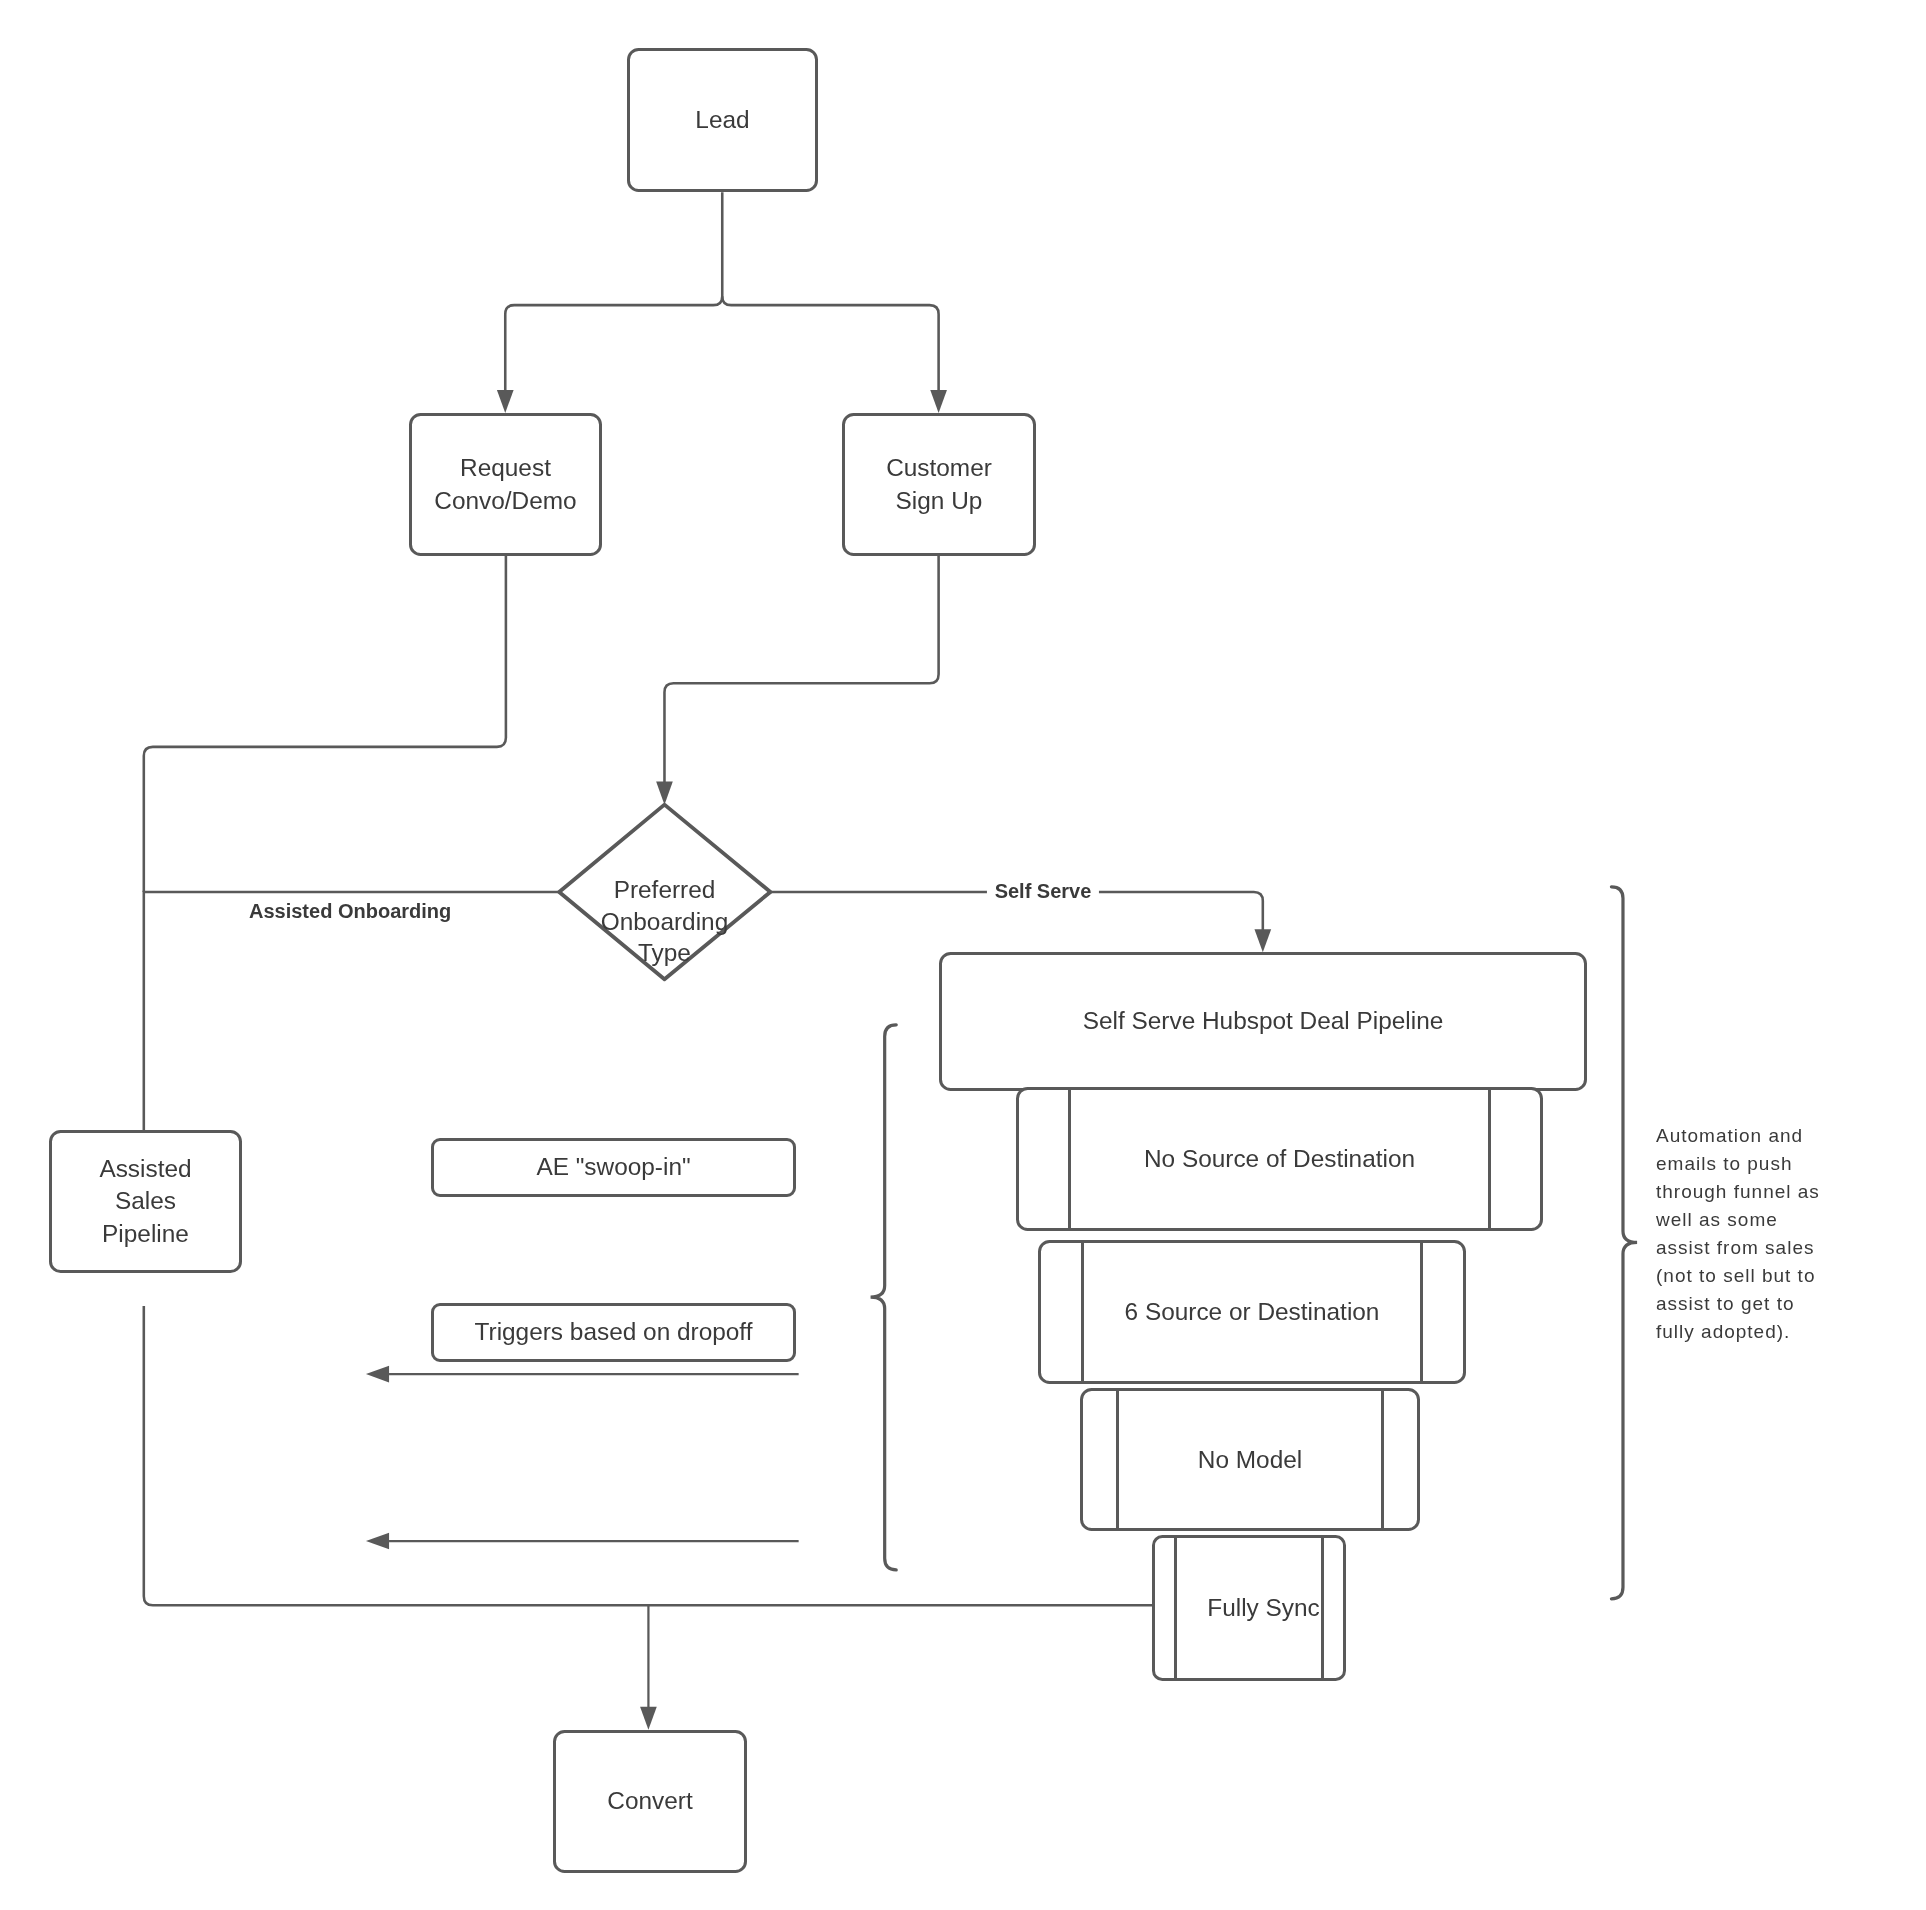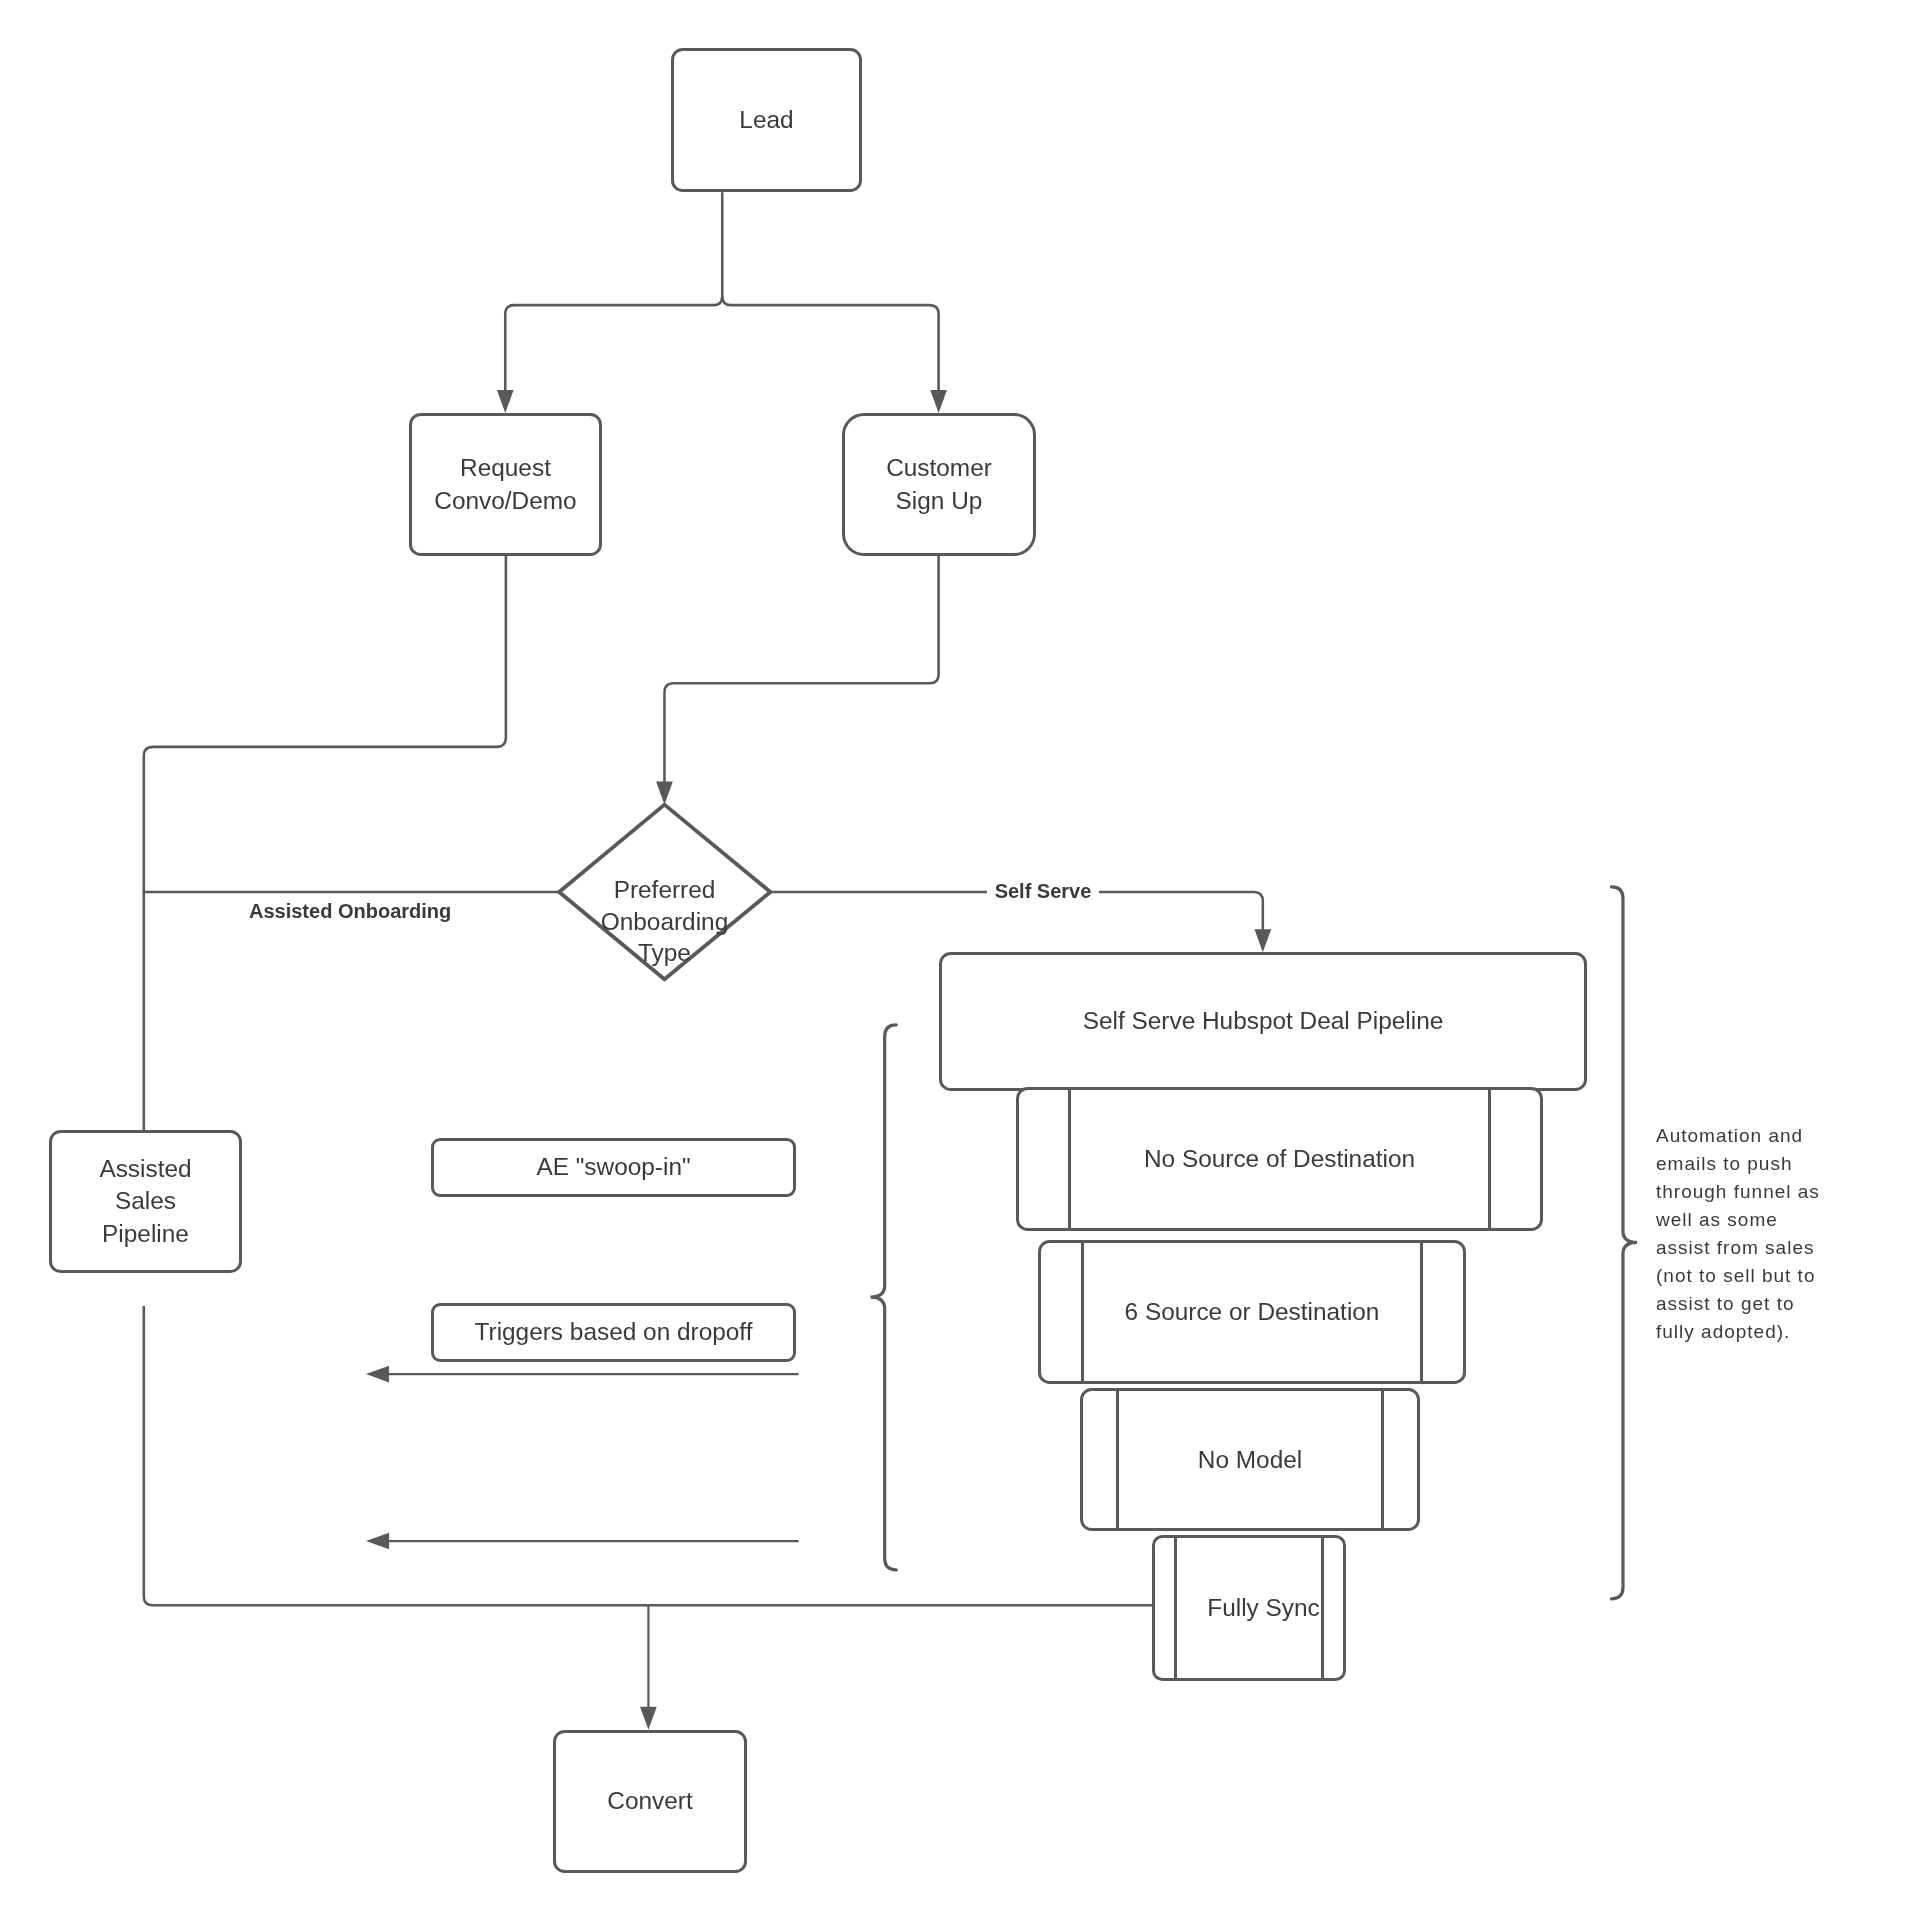--- a/index.html
+++ b/index.html
@@ -78,26 +78,26 @@
 
     <path class="edge thin" d="M1244,2140 L606,2140"></path>
     <polygon class="ah" points="606,2127 606,2153 570,2140"></polygon>
     <path class="edge thin" d="M1244,2400 L606,2400"></path>
     <polygon class="ah" points="606,2387 606,2413 570,2400"></polygon>
 
     <path class="brace" d="M1396,1596 Q1378,1596 1378,1614 L1378,2002 Q1378,2020 1356,2020 Q1378,2020 1378,2038 L1378,2427 Q1378,2445 1396,2445"></path>
     <path class="brace" d="M2510,1381 Q2528,1381 2528,1399 L2528,1917 Q2528,1935 2550,1935 Q2528,1935 2528,1953 L2528,2472 Q2528,2490 2510,2490"></path>
   </svg>
 
-  <div class="node" style="left:627px;top:48px;width:191px;height:144px;margin-left:44px;"><span>Lead</span></div>
+  <div class="node" style="left:627px;top:48px;width:191px;height:144px;"><span>Lead</span></div>
 
   <div class="node" style="left:409px;top:413px;width:193px;height:143px;"><span>Request
 Convo/Demo</span></div>
 
-  <div class="node" style="left:842px;top:413px;width:194px;height:143px;border-radius:22px;"><span>Customer
+  <div class="node" style="left:842px;top:413px;width:194px;height:143px;"><span>Customer
 Sign Up</span></div>
 
   <div class="diamond-label" style="left:568px;top:816px;width:193px;height:152px;"><span>Preferred
 Onboarding
 Type</span></div>
 
   <div class="node" style="left:49px;top:1130px;width:193px;height:143px;"><span>Assisted
 Sales
 Pipeline</span></div>
 

